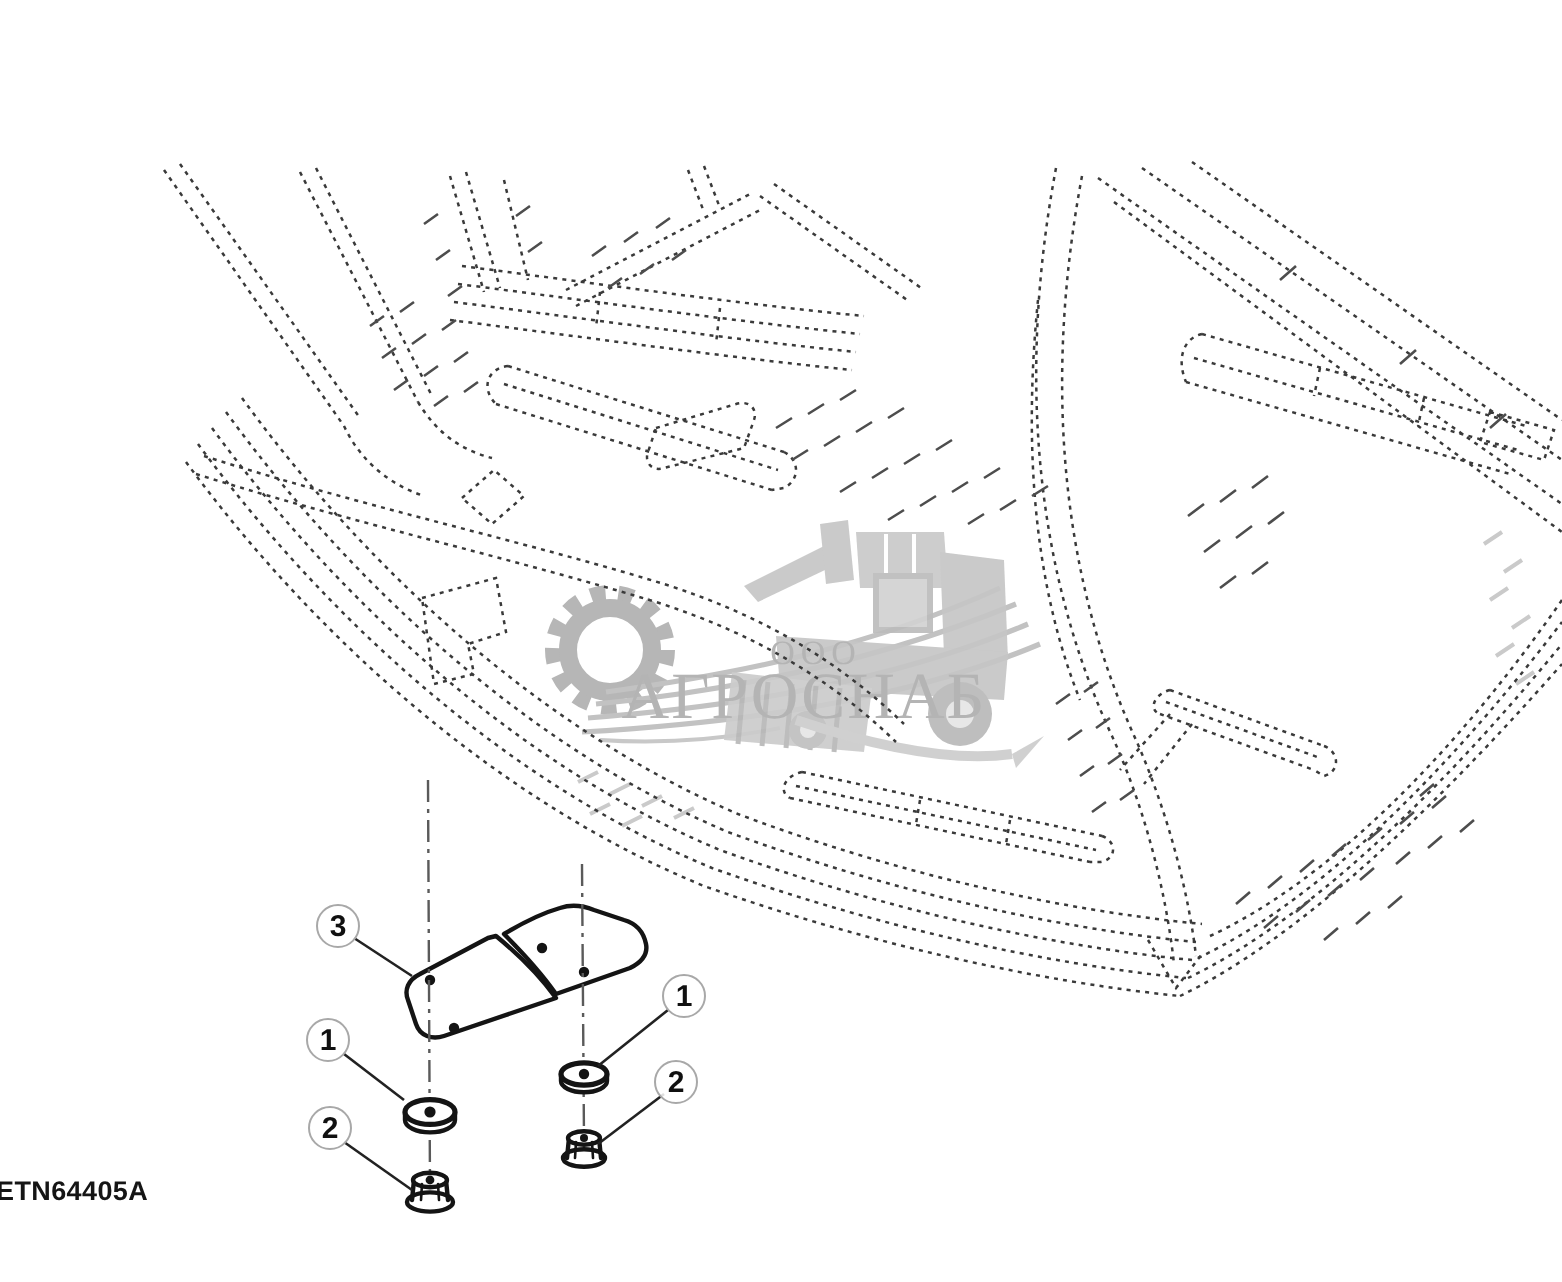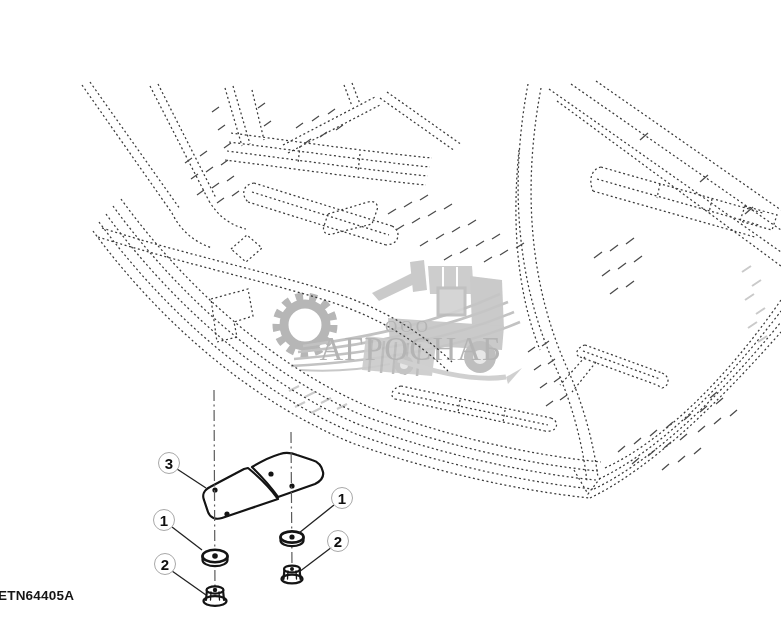--- a/index.html
+++ b/index.html
@@ -2,21 +2,21 @@
 <html><head>
 <meta charset="utf-8">
 <style>
   html,body{margin:0;padding:0;background:#fff;}
   #viewport{position:relative;width:781px;height:641px;background:#ffffff;overflow:hidden;
             font-family:"Liberation Sans",sans-serif;}
   #viewport svg{position:absolute;left:0;top:0;}
   .wm-text{position:absolute;font-family:"Liberation Serif",serif;color:#b4b4b4;
            text-align:center;user-select:none;z-index:1;}
   #wm-type{left:382px;top:317px;width:52px;font-size:17px;letter-spacing:3px;}
-  #wm-name{left:302px;top:331px;width:200px;font-size:33px;letter-spacing:1px;text-align:right;}
+  #wm-name{left:302px;top:331px;width:200px;font-size:33px;letter-spacing:1px;}
   #watermark-svg{z-index:0;}
   #drawing-svg{z-index:2;}
   .callout{position:absolute;width:22px;height:22px;border:1.5px solid #a8a8a8;border-radius:50%;
            background:rgba(255,255,255,.85);color:#101010;font-weight:bold;font-size:15px;
            display:flex;align-items:center;justify-content:center;z-index:3;box-sizing:border-box;}
   #part-code{position:absolute;left:-2px;top:588px;font-size:13.5px;font-weight:bold;
              color:#151515;z-index:3;letter-spacing:.2px;}
 </style>
 </head>
 <body>

